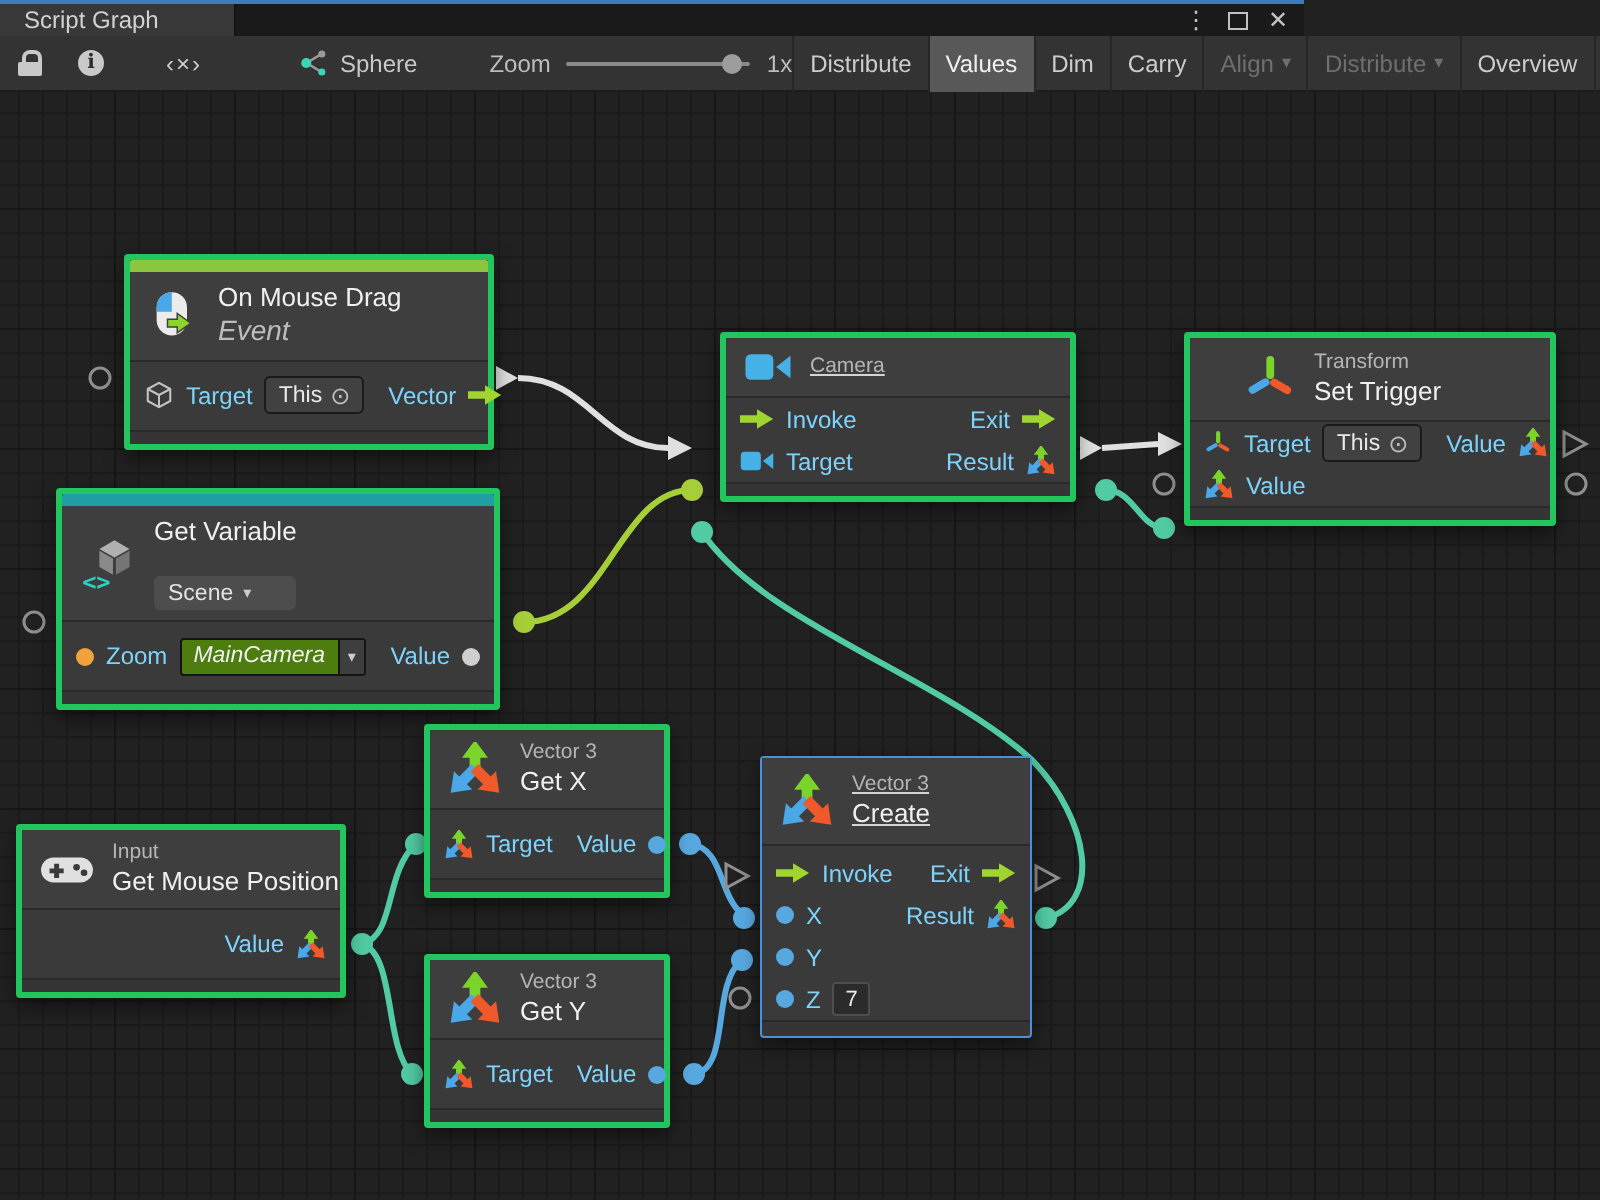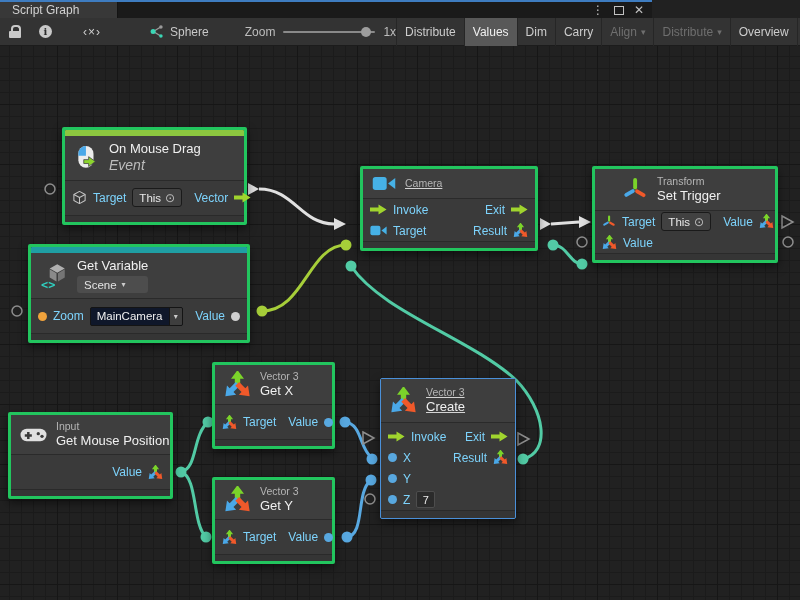--- a/index.html
+++ b/index.html
@@ -58,21 +58,21 @@
   .row-lg{height:34px;}
   .sp{flex:1;}
   .lbl{color:#7dd3fc;white-space:nowrap;}
   .foot{height:6px;background:#353535;border-top:1px solid #2a2a2a;border-radius:0 0 2px 2px;}
   .dot{width:9px;height:9px;border-radius:50%;display:inline-block;flex:none;}
   .dot.blue{background:#58a8e0;} .dot.orange{background:#f0a33c;} .dot.light{background:#cfcfcf;}
   .chip{display:inline-flex;align-items:center;gap:4px;border:1px solid #1a1a1a;background:#414141;border-radius:3px;padding:0 6px;height:17px;font-size:11.5px;color:#e8e8e8;}
   .chip .odot{color:#bdbdbd;font-size:12px;line-height:1;}
   .scene{display:inline-flex;align-items:center;gap:5px;background:#4d4d4d;border-radius:3px;padding:0 7px;height:17px;font-size:11.5px;color:#e3e3e3;}
   .scene .car,.dd .car{font-size:8px;color:#cccccc;}
-  .dd{display:inline-flex;align-items:stretch;height:17px;border:1px solid #141414;background:#0f172a;border-radius:2px;overflow:hidden;}
+  .dd{display:inline-flex;align-items:stretch;height:17px;border:1px solid #141414;background:#4d7c0f;border-radius:2px;overflow:hidden;font-style:italic;}
   .dd .txt{padding:0 6px;font-size:11.5px;color:#f0f0f0;display:flex;align-items:center;}
   .dd .carbox{width:15px;background:#3e3e3e;border-left:1px solid #141414;display:flex;align-items:center;justify-content:center;}
   .zfield{min-width:9px;height:15px;background:#2b2b2b;border:1px solid #4d4d4d;border-radius:2px;color:#ececec;font-size:11px;display:inline-flex;align-items:center;justify-content:center;padding:0 4px;}
   
   .ic{flex:none;display:block;}
   .ic-flow{width:17px;height:11px;} .ic-v3s{width:15px;height:15px;} .ic-v3l{width:27px;height:27px;}
   .ic-cam{width:24px;height:15px;} .ic-cams{width:17px;height:11px;}
   .ic-tf{width:26px;height:26px;} .ic-tfs{width:14px;height:14px;}
   .ic-cube{width:15px;height:15px;} .ic-mouse{width:26px;height:26px;}
   .ic-unity{width:28px;height:28px;} .ic-pad{width:27px;height:17px;} .ic-share{width:15px;height:15px;}
@@ -285,21 +285,21 @@
     </div>
     <div class="foot"></div>
   </div>
 
   <div class="node" style="left:28px;top:244px;width:222px">
     <div class="bar" style="background:#1f9fa4"></div>
     <div class="head">
       <svg class="ic ic-unity">
           <use href="#sym-unity"></use>
         </svg>
-      <div class="htxt" style="gap:2px">
+      <div class="htxt" style="gap:14px">
         <span class="ttl">Get Variable</span>
         <span class="scene">
             <span>Scene</span>
             <span class="car">▾</span>
           </span>
       </div>
     </div>
     <div class="rows">
       <div class="row row-lg">
         <span class="dot orange"></span>

